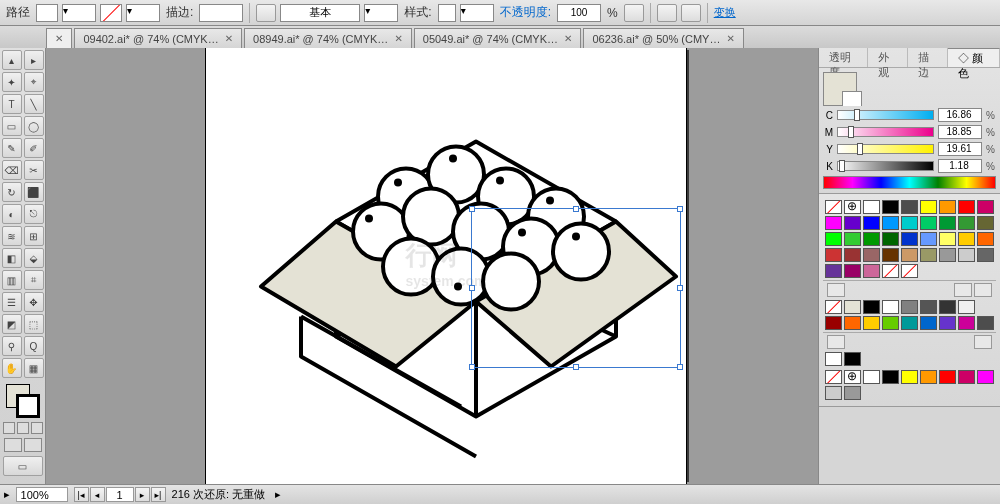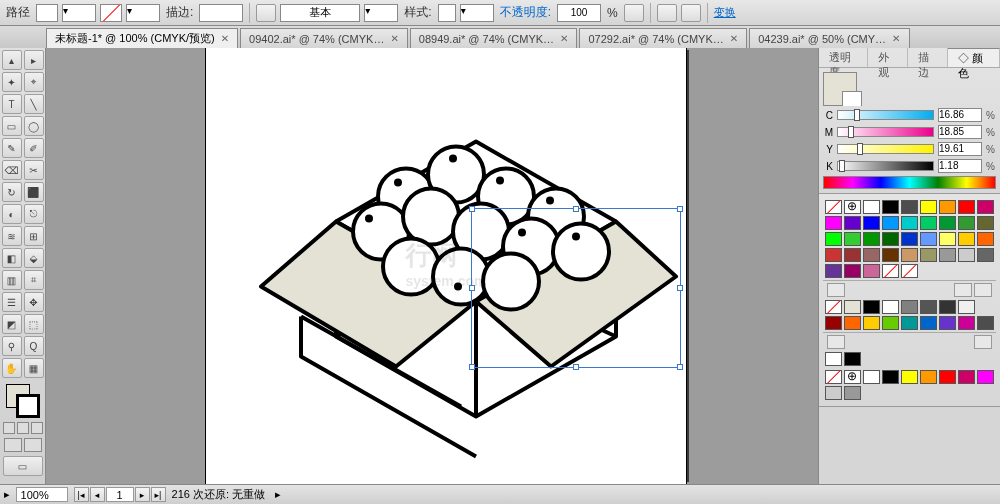--- a/index.html
+++ b/index.html
@@ -48,21 +48,21 @@
 .right { width: 182px; background: #d6d6d6; border-left: 1px solid #888; display: flex; flex-direction: column; }
 .panel { border-bottom: 1px solid #9a9a9a; background: linear-gradient(#e4e4e4,#d7d7d7); }
 .panel-tabs { display: flex; height: 20px; border-bottom: 1px solid #aaa; font-size: 11px; }
 .ptab { padding: 2px 10px; color: #555; border-right: 1px solid #bbb; cursor:pointer; }
 .ptab.active { background: #efefef; color: #000; border-top: 1px solid #888; }
 .panel-body { padding: 4px; font-size: 10px; }
 .color-sliders .row { display: flex; align-items: center; gap: 4px; margin-bottom: 3px; }
 .color-sliders .lbl { width: 10px; text-align: right; }
 .slider { flex: 1; height: 10px; border: 1px solid #888; position: relative; }
 .slider .thumb { position: absolute; top: -2px; width: 6px; height: 12px; background: #fff; border: 1px solid #555; }
-.val { width: 44px; height: 14px; border: 1px solid #888; background: #fff; text-align: left; padding-right: 2px; }
+.val { width: 44px; height: 14px; border: 1px solid #888; background: #fff; text-align: center; padding-right: 2px; }
 .pct { width: 10px; color:#555; }
 .cs-swatch { width:34px; height:34px; background:#e4e2d5; border:1px solid #888; float:left; margin-right:6px; position:relative; }
 .cs-swatch::after{ content:""; position:absolute; width:18px; height:18px; bottom:-6px; right:-6px; border:1px solid #888; background:#fff; }
 .spectrum { height: 13px; background: linear-gradient(90deg, red, magenta, blue, cyan, green, yellow, red); border: 1px solid #888; margin-top: 2px; }
 .swatch-panel .grid { display: grid; grid-template-columns: repeat(9, 17px); gap: 2px; padding: 2px; }
 .sw { width: 17px; height: 14px; border: 1px solid #555; cursor:pointer; }
 .sw.none { background:#fff; position:relative; overflow:hidden; }
 .sw.none::after{ content:""; position:absolute; width:150%; height:1px; background:red; transform:rotate(-45deg); top:50%; left:-25%; }
 .sw.reg { background:#fff; position:relative; }
 .sw.reg::after{ content:"⊕"; position:absolute; top:-2px; left:2px; font-size:12px; }
@@ -99,37 +99,36 @@
   <span class="tb-btn"></span>
   <span class="tb-sep"></span>
   <span class="tb-btn"></span>
   <span class="tb-btn"></span>
   <span class="tb-sep"></span>
   <span class="tb-link">变换</span>
 </div>
 
 <div class="doc-tabs" id="doc-tabs">
     <div class="doc-tab active">
-      <span>未标题-1* @ 100% (CMYK/预览)</span>
       <span class="x">✕</span>
     </div>
     <div class="doc-tab">
       <span>09402.ai* @ 74% (CMYK…</span>
       <span class="x">✕</span>
     </div>
     <div class="doc-tab">
       <span>08949.ai* @ 74% (CMYK…</span>
       <span class="x">✕</span>
     </div>
     <div class="doc-tab">
-      <span>07292.ai* @ 74% (CMYK…</span>
+      <span>05049.ai* @ 74% (CMYK…</span>
       <span class="x">✕</span>
     </div>
     <div class="doc-tab">
-      <span>04239.ai* @ 50% (CMY…</span>
+      <span>06236.ai* @ 50% (CMY…</span>
       <span class="x">✕</span>
     </div>
   </div>
 
 <div class="main">
 
   <div class="tools">
     <div class="tool-grid" id="tool-grid">
         <div class="tool-btn">▴</div>
         <div class="tool-btn">▸</div>

